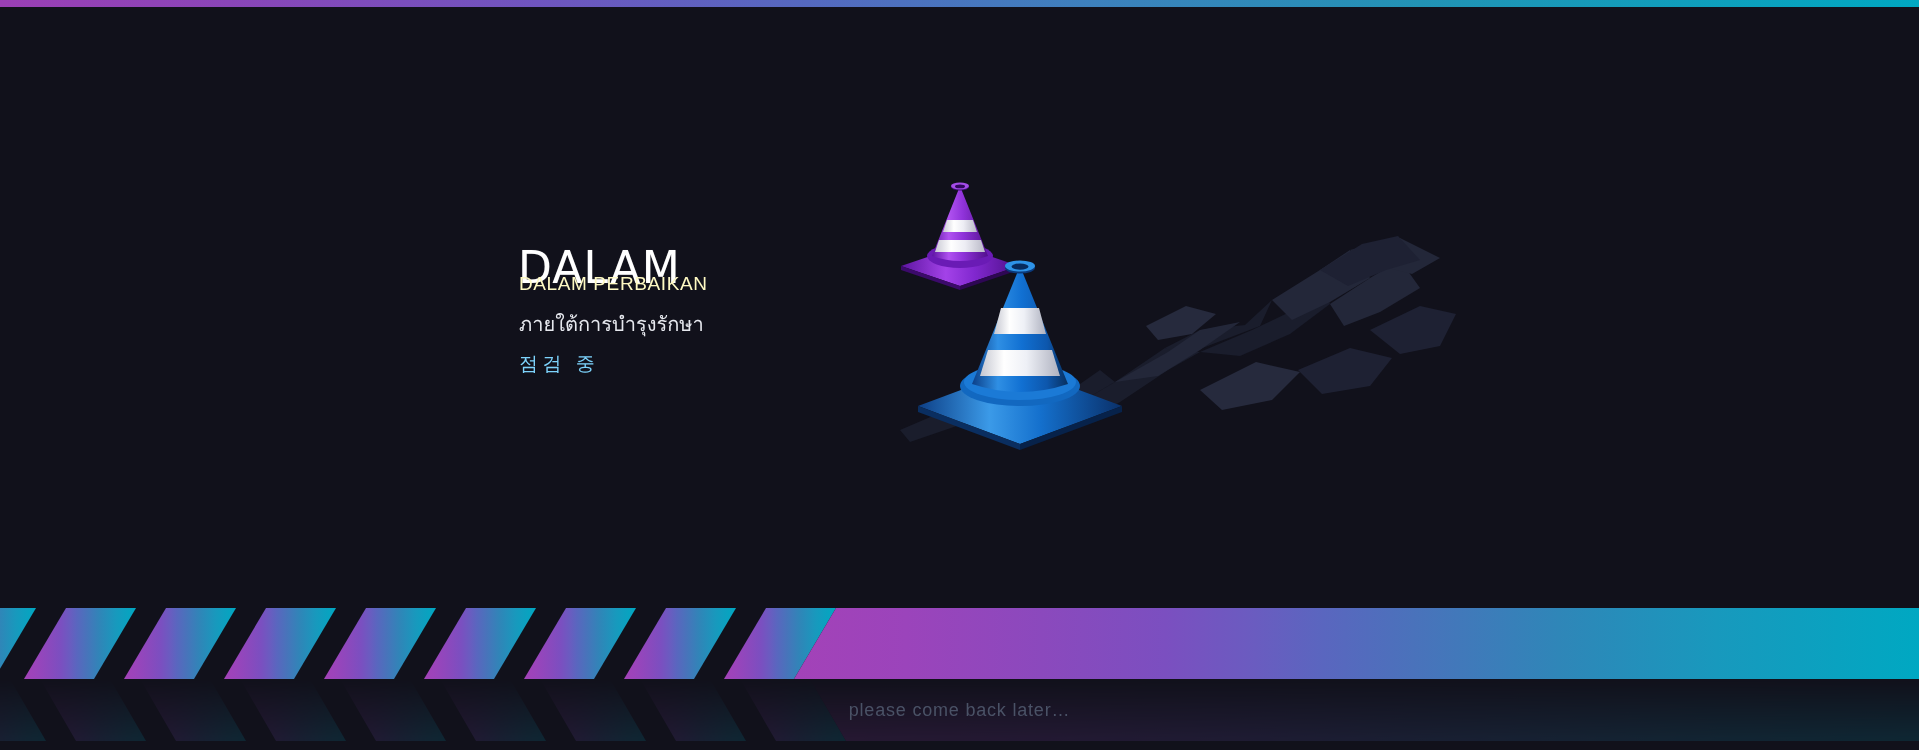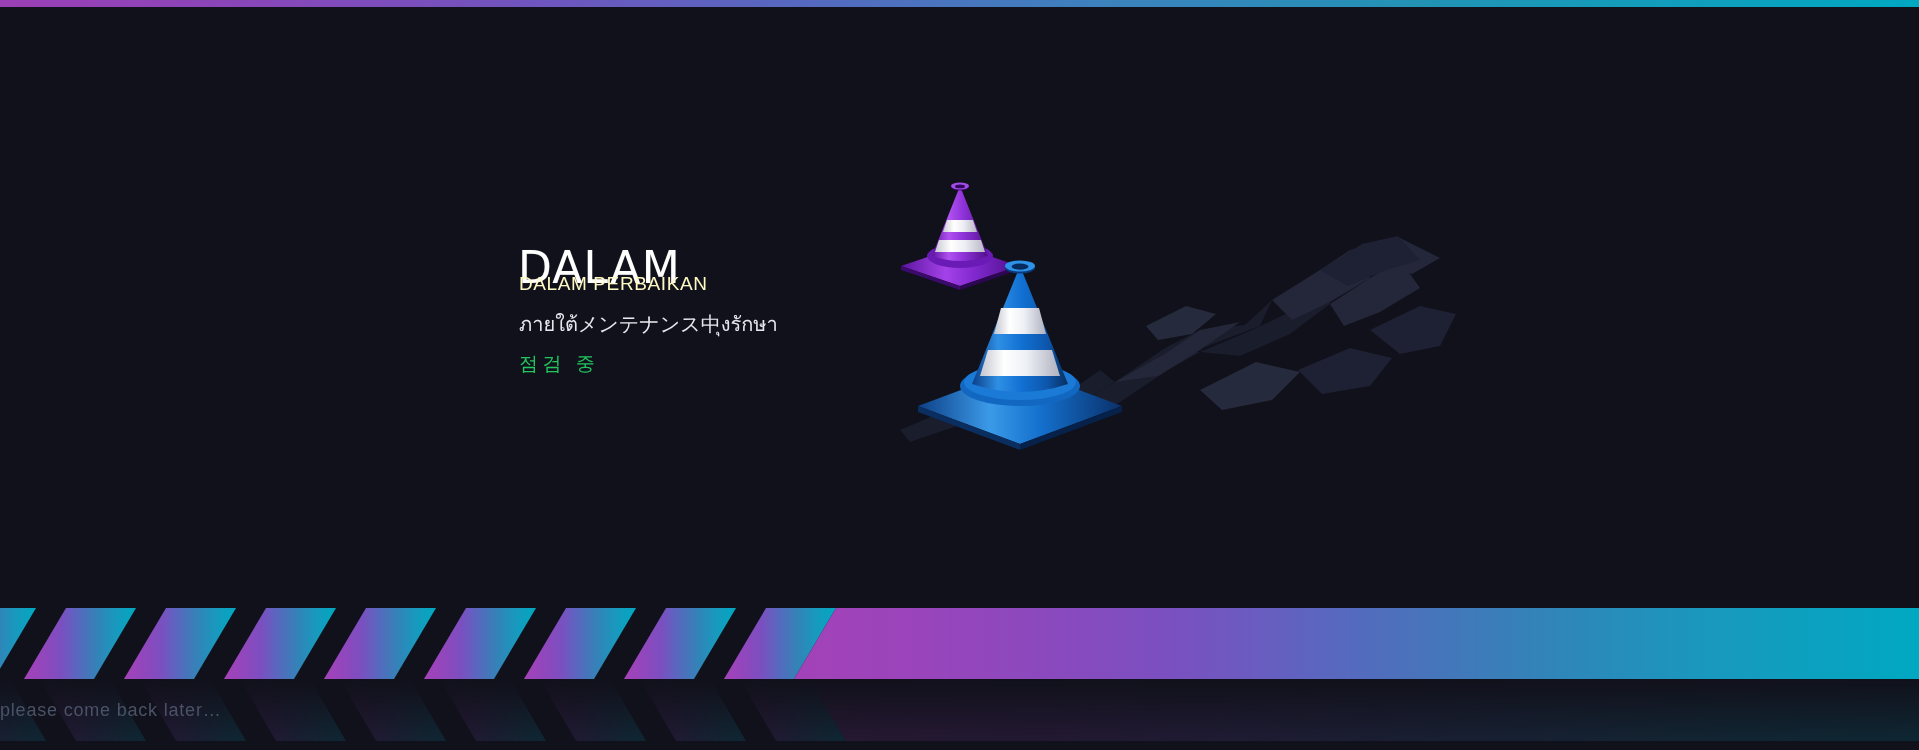--- a/index.html
+++ b/index.html
@@ -65,21 +65,21 @@
     font-weight: 400;
     white-space: pre;
   }
   .lang-line.is-emphasis {
     color: #ffffff;
     font-weight: 700;
     font-size: 19px;
   }
   .lang-line.is-spaced {
     letter-spacing: 4.5px;
-    color: #22c55e;
+    color: #7dd3fc;
   }
   .lang-line.is-thai {
     font-size: 20px;
     color: #e6e8ee;
   }
   .lang-line.is-latin {
     letter-spacing: 0.6px;
   }
 
   
@@ -119,41 +119,41 @@
     -webkit-mask-image: linear-gradient(to top, transparent 0%, rgba(0,0,0,0.85) 95%);
     mask-image: linear-gradient(to top, transparent 0%, rgba(0,0,0,0.85) 95%);
   }
 
   
   #footer-note {
     position: absolute;
     left: 0;
     top: 700px;
     width: 1919px;
-    text-align: left;
+    text-align: center;
     color: #4a5266;
     font-size: 18px;
     letter-spacing: 0.8px;
   }
   #footer-note span { display: inline-block; }
 </style>
 </head>
 <body>
 
 <div id="page">
 
   <div id="top-bar"></div>
 
   <div id="headline">
     <span class="hl-line">DALAM</span>
   </div>
 
   <div id="lang-list">
     <span class="lang-line is-latin">DALAM PERBAIKAN</span>
-    <span class="lang-line is-thai">ภายใต้メンテナンス中ุงรักษา</span>
+    <span class="lang-line is-thai">ภายใต้การบำรุงรักษา</span>
     <span class="lang-line is-spaced">점검 중</span>
   </div>
 
   <div id="scene">
 
     <svg id="crack-svg" width="560" height="260" viewBox="0 0 560 260">
       <g fill="#1a1d2c">
         <polygon points="0,200 70,170 150,175 200,140 215,152 150,190 80,188 10,212"></polygon>
         <polygon points="150,190 215,152 265,118 300,122 268,140 220,172 168,200"></polygon>
         <polygon points="265,118 300,100 345,95 372,70 360,96 318,112 282,126"></polygon>

